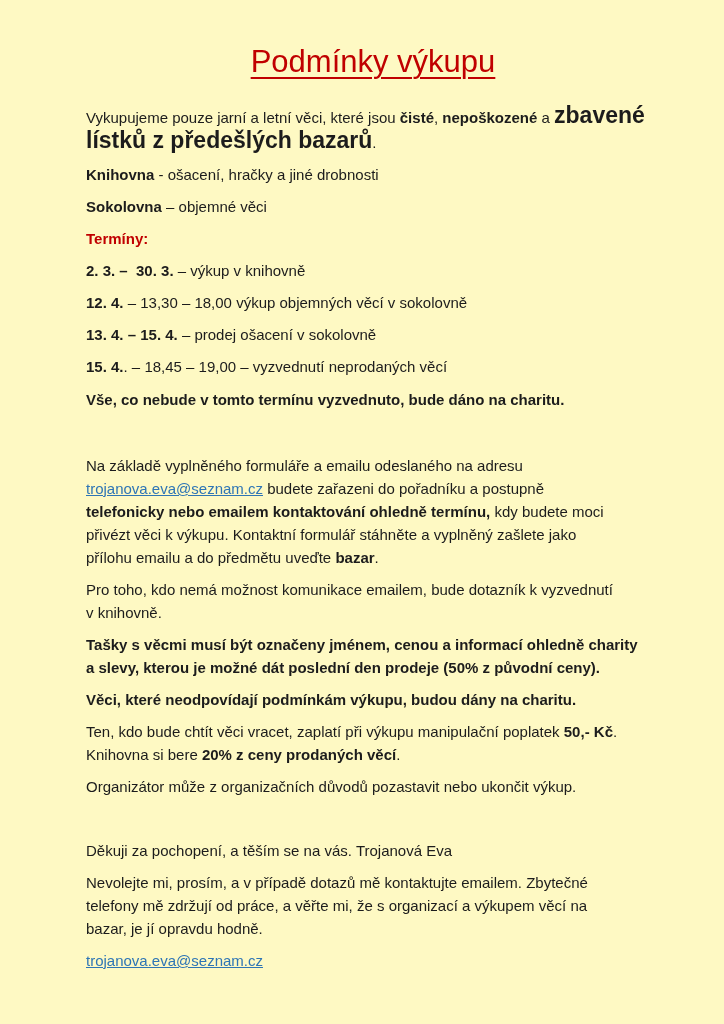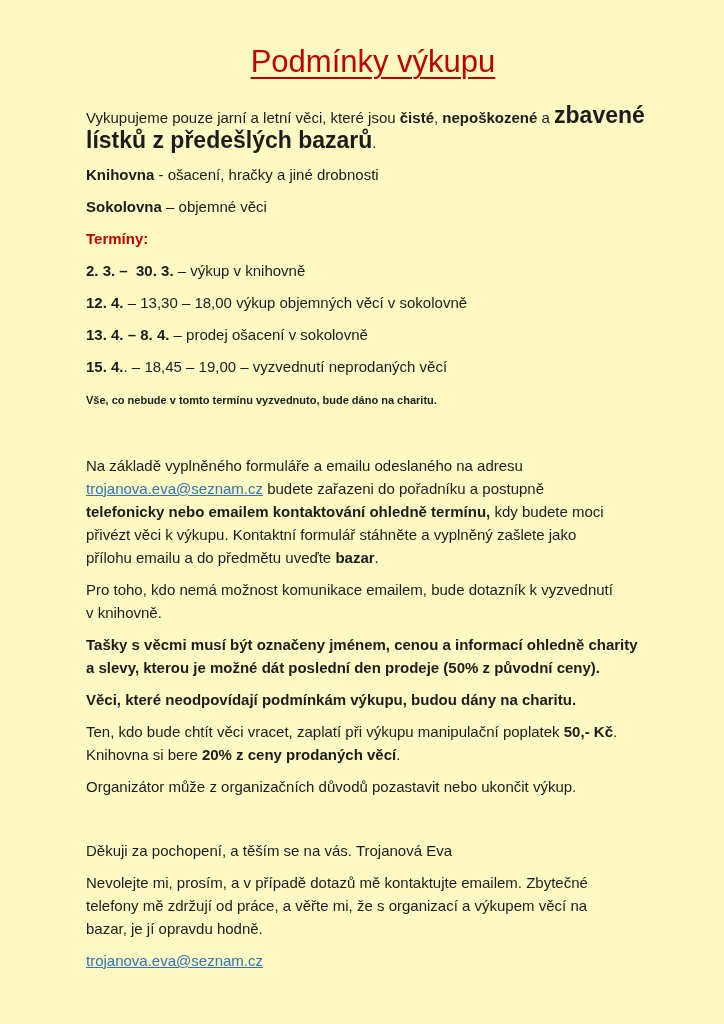--- a/index.html
+++ b/index.html
@@ -34,21 +34,21 @@
     color: #1c1c1c;
   }
   .para.red-heading {
     color: #c00000;
     font-weight: 700;
     text-decoration-thickness: 2px;
     text-underline-offset: 3px;
   }
   .para.emphasis {
     font-weight: 700;
-    font-size: 11px;
+    font-size: 15px;
     line-height: 26px;
   }
   .para.bold { font-weight: 700; }
   .para.spacer { height: 23px; margin: 0 0 9px 0; }
   .run.b { font-weight: 700; }
   .run.lg { font-size: 23px; }
   a.run.link {
     color: #2e75b5;
     text-decoration: underline;
     cursor: pointer;
@@ -59,21 +59,21 @@
 
 <div class="page">
   <h1 class="doc-title">Podmínky výkupu</h1>
   <div id="doc-body">
       <p class="para body"><span class="run">Vykupujeme pouze jarní a letní věci, které jsou </span><span class="run b">čisté</span><span class="run">, </span><span class="run b">nepoškozené</span><span class="run"> a </span><span class="run b lg">zbavené</span><br><span class="run b lg">lístků z předešlých bazarů</span><span class="run">.</span></p>
       <p class="para body"><span class="run b">Knihovna</span><span class="run"> - ošacení, hračky a jiné drobnosti</span></p>
       <p class="para body"><span class="run b">Sokolovna</span><span class="run"> – objemné věci</span></p>
       <p class="para red-heading"><span class="run">Termíny:</span></p>
       <p class="para body"><span class="run b">2. 3. –  30. 3.</span><span class="run"> – výkup v knihovně</span></p>
       <p class="para body"><span class="run b">12. 4.</span><span class="run"> – 13,30 – 18,00 výkup objemných věcí v sokolovně</span></p>
-      <p class="para body"><span class="run b">13. 4. – 8. 4.</span><span class="run"> – prodej ošacení v sokolovně</span></p>
+      <p class="para body"><span class="run b">13. 4. – 15. 4.</span><span class="run"> – prodej ošacení v sokolovně</span></p>
       <p class="para body"><span class="run b">15. 4.</span><span class="run">. – 18,45 – 19,00 – vyzvednutí neprodaných věcí</span></p>
       <p class="para emphasis"><span class="run">Vše, co nebude v tomto termínu vyzvednuto, bude dáno na charitu.</span></p>
       <p class="para spacer"></p>
       <p class="para body"><span class="run">Na základě vyplněného formuláře a emailu odeslaného na adresu </span><br><a href="#" class="run link">trojanova.eva@seznam.cz</a><span class="run"> budete zařazeni do pořadníku a postupně </span><br><span class="run b">telefonicky nebo emailem kontaktování ohledně termínu,</span><span class="run"> kdy budete moci</span><br><span class="run">přivézt věci k výkupu. Kontaktní formulář stáhněte a vyplněný zašlete jako</span><br><span class="run">přílohu emailu a do předmětu uveďte </span><span class="run b">bazar</span><span class="run">.</span></p>
       <p class="para body"><span class="run">Pro toho, kdo nemá možnost komunikace emailem, bude dotazník k vyzvednutí</span><br><span class="run">v knihovně.</span></p>
       <p class="para bold"><span class="run">Tašky s věcmi musí být označeny jménem, cenou a informací ohledně charity</span><br><span class="run">a slevy, kterou je možné dát poslední den prodeje (50% z původní ceny).</span></p>
       <p class="para bold"><span class="run">Věci, které neodpovídají podmínkám výkupu, budou dány na charitu.</span></p>
       <p class="para body"><span class="run">Ten, kdo bude chtít věci vracet, zaplatí při výkupu manipulační poplatek </span><span class="run b">50,- Kč</span><span class="run">.</span><br><span class="run">Knihovna si bere </span><span class="run b">20% z ceny prodaných věcí</span><span class="run">.</span></p>
       <p class="para body"><span class="run">Organizátor může z organizačních důvodů pozastavit nebo ukončit výkup.</span></p>
       <p class="para spacer"></p>

